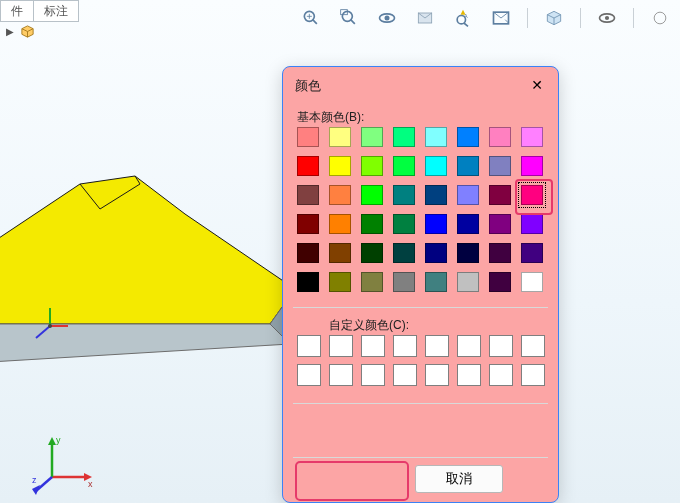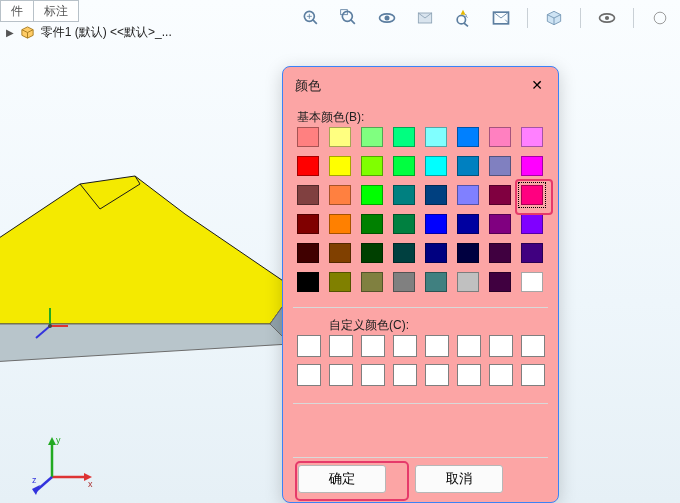--- a/index.html
+++ b/index.html
@@ -49,21 +49,20 @@
 </div>
 
 <div class="tree">
   <span class="arrow">▶</span>
   <span class="part-icon">
     <svg viewBox="0 0 16 16">
         <path d="M2 5 L8 2 L14 5 L14 11 L8 14 L2 11 Z" fill="#ffcc66" stroke="#a67b1e"></path>
         <path d="M2 5 L8 8 L14 5 M8 8 L8 14" stroke="#a67b1e" fill="none"></path>
       </svg>
   </span>
-  <span>零件1 (默认) &lt;&lt;默认&gt;_...</span>
 </div>
 
 <div class="tb">
   <div class="toolbtn">
       <svg viewBox="0 0 24 24">
         <circle cx="10" cy="10" r="6" fill="none" stroke="#5c7ea0" stroke-width="2"></circle>
         <path d="M14 14 L19 19" stroke="#5c7ea0" stroke-width="2"></path>
         <path d="M7 10 L13 10 M10 7 L10 13" stroke="#5c7ea0"></path>
       </svg>
     </div>
@@ -232,20 +231,17 @@
       <div class="cslot"></div>
       <div class="cslot"></div>
       <div class="cslot"></div>
     </div>
 
   <div class="hr" style="top:336px;"></div>
 
 
   <div class="hr" style="top:390px;"></div>
 
-  <button class="btn ok-btn">
-      <span>确定</span>
-    </button>
   <button class="btn cancel-btn">
       <span>取消</span>
     </button>
   <div class="ok-hl" style="left:12px;top:394px;width:110px;height:36px;"></div>
 </div>
 
 </body></html>

